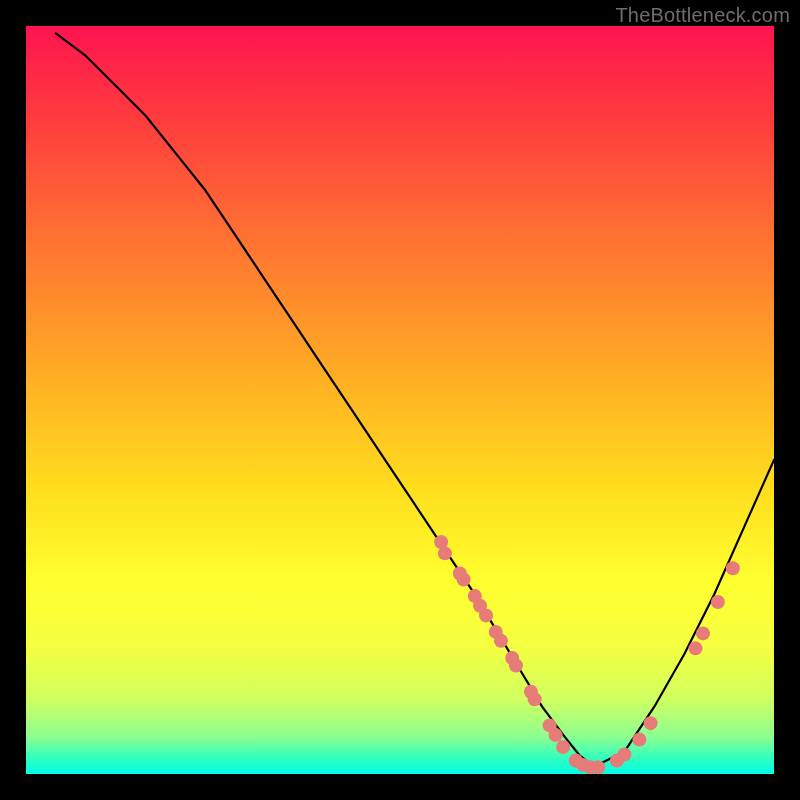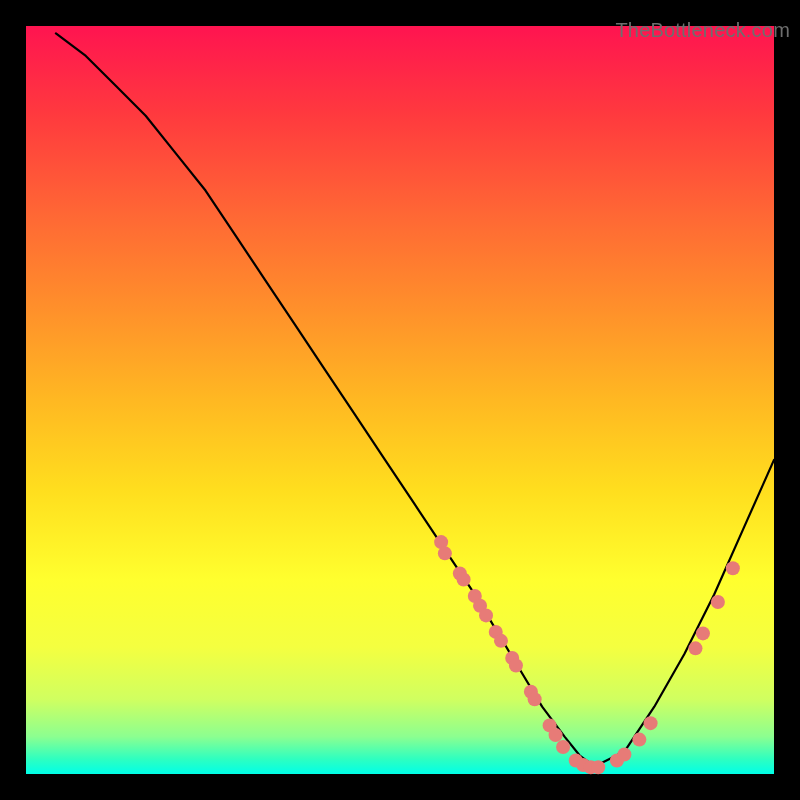--- a/index.html
+++ b/index.html
@@ -27,21 +27,21 @@
       #ffff2e 74%,
       #f4ff40 83%,
       #d0ff60 90%,
       #8cff90 95%,
       #2effc0 98%,
       #00ffe8 100%
     );
   }
   .watermark {
     position: absolute;
-    top: 19px;
+    top: 4px;
     right: 10px;
     color: #6e6e6e;
     font-size: 20px;
     letter-spacing: 0.2px;
     user-select: none;
   }
   svg.overlay {
     position: absolute;
     left: 26px;
     top: 26px;

